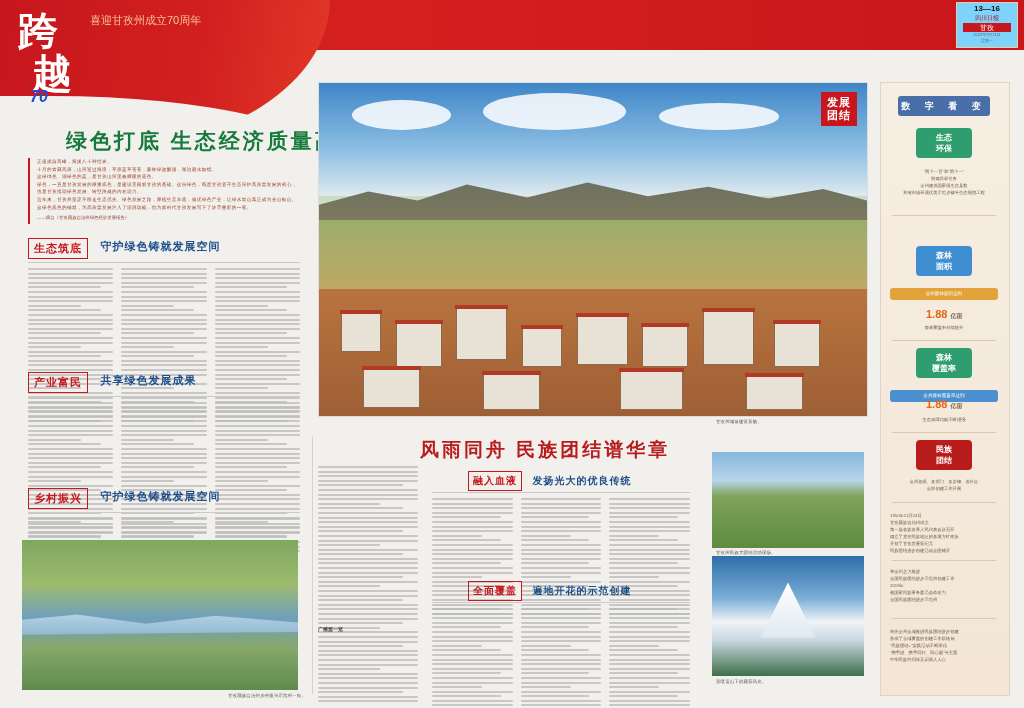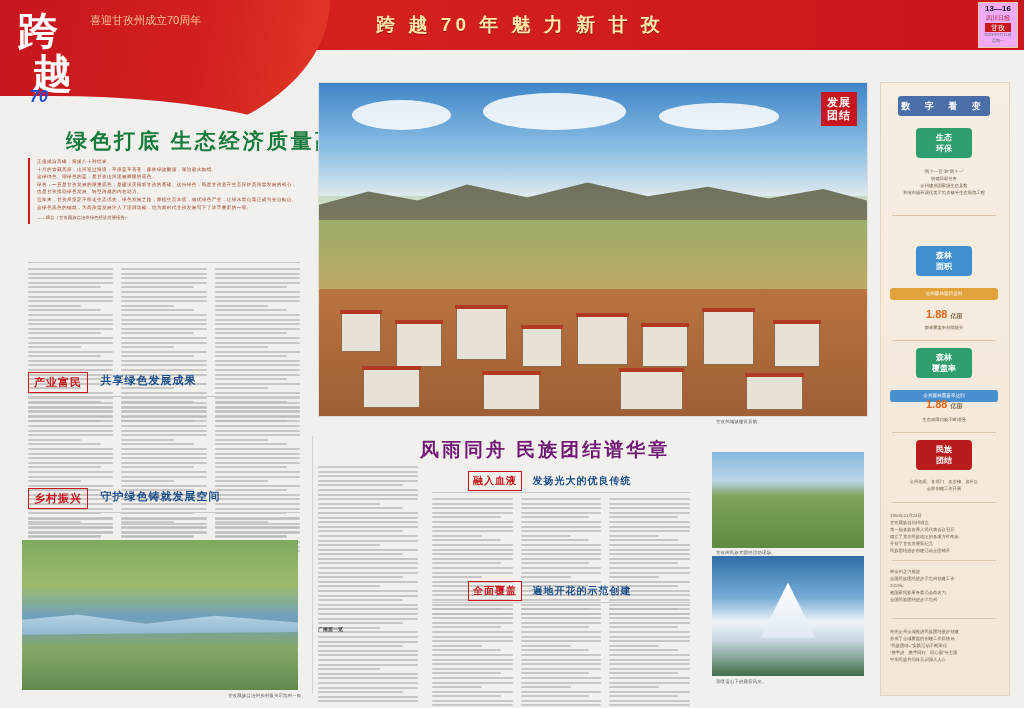--- a/index.html
+++ b/index.html
@@ -12,22 +12,22 @@
     position:absolute;left:0;top:0;width:1024px;height:50px;
     background:linear-gradient(90deg,#c7161d 0%,#d5201f 35%,#c8161c 100%);
   }
   .banner-title{
     position:absolute;left:320px;top:10px;width:400px;height:30px;
     color:#ffe9a8;font-size:19px;font-weight:bold;letter-spacing:4px;
     text-align:center;line-height:30px;
     text-shadow:0 1px 0 #8d0c10;
   }
   .banner-date{
-    position:absolute;right:6px;top:2px;width:40px;height:46px;
-    background:#f0abfc;border:1px solid #e7cfa2;text-align:center;
+    position:absolute;right:6px;top:2px;width:62px;height:46px;
+    background:#7dd3fc;border:1px solid #e7cfa2;text-align:center;
     font-size:5px;color:#444;line-height:1.35;padding-top:1px;box-sizing:border-box;
   }
   .banner-date .bd-num{font-size:8px;color:#111;font-weight:bold;display:block;line-height:9px;}
   .banner-date .bd-logo{font-size:6px;color:#b3151b;display:block;line-height:8px;margin-top:1px;}
   .banner-date .bd-red{display:block;background:#c7161d;color:#fff;font-size:7px;line-height:9px;margin:1px 6px 0;}
   .banner-date .bd-small{font-size:4px;color:#666;display:block;line-height:6px;}
   
   .swash{
     position:absolute;left:0;top:0;width:330px;height:150px;
     background:linear-gradient(100deg,#c7161d 0%,#d22020 60%,#e23a27 100%);
@@ -101,21 +101,21 @@
   .mp-town{position:absolute;left:0;top:62%;width:100%;height:38%;
     background:linear-gradient(#b8743f,#9f5f35);}
   .house{position:absolute;background:#e8e2d6;border:0.5px solid #8d6a4d;}
   .house .roof{position:absolute;left:-2px;top:-3px;width:calc(100% + 4px);height:4px;background:#b23a24;}
   .badge-red{
     position:absolute;right:10px;top:9px;background:#c7161d;color:#fff;
     font-size:11px;font-weight:bold;line-height:13px;padding:4px 6px;text-align:center;letter-spacing:1px;
   }
   
   .headline-blue{
-    position:absolute;left:420px;top:437px;font-size:19px;font-weight:bold;color:#701a75;letter-spacing:3px;
+    position:absolute;left:420px;top:437px;font-size:19px;font-weight:bold;color:#b91c1c;letter-spacing:3px;
   }
   
   .rail{
     position:absolute;left:880px;top:82px;width:128px;height:612px;
     background:linear-gradient(#f6eee2,#f3e6d6);border:1px solid #e2d4bf;
   }
   .rail-title{
     position:absolute;left:898px;top:96px;width:92px;height:20px;
     background:#4a6fa8;color:#fff;font-size:9px;font-weight:bold;text-align:center;line-height:20px;letter-spacing:6px;
     border-radius:3px;
@@ -167,21 +167,20 @@
   }
   .vline{position:absolute;width:1px;background:#d2d2d2;}
   .smalltitle{position:absolute;font-size:5px;color:#444;font-weight:bold;}
 </style>
 </head>
 <body>
 
 <div class="page">
 
   <div class="banner"></div>
-  <div class="banner-title">跨 越 70 年  魅 力 新 甘 孜</div>
 
   <div class="banner-date">
     <span class="bd-num">13—16</span>
     <span class="bd-logo">四川日报</span>
     <span class="bd-red">甘孜</span>
     <span class="bd-small">2023年9月11日</span>
     <span class="bd-small">星期一</span>
   </div>
 
   <div class="swash"></div>
@@ -198,20 +197,24 @@
   <div class="lead-box">
     <div class="lead-text" style="white-space:pre-line;">正值成渝高峰，海拔八十种世界。
 十月的青藏高原，山河迎过海浪，草原蓝草苍苍，森林绿波翻涌，湖泊碧水如镜。
 这绿绵色、湖绿色的蓝，是甘孜山河里最耀眼的底色。
 绿色，一直是甘孜发展的厚重底色，是建设美丽新甘孜的基础。这份绿色，既是甘孜坚守生态保护高质量发展的初心，也是甘孜推动绿色发展、转型跨越的内在动力。
 近年来，甘孜州坚定不移走生态优先、绿色发展之路，厚植生态本底，做优绿色产业，让绿水青山真正成为金山银山。
 这绿色底色的铺就，为高质量发展注入了澎湃动能，也为新时代甘孜发展写下了浓墨重彩的一笔。</div>
     <div class="lead-sign">——摘自《甘孜藏族自治州绿色经济发展报告》</div>
   </div>
 
+  <div class="sec" style="left:28px;top:238px;">
+    <span class="tagbox">生态筑底</span>
+    <span class="subtitle">守护绿色铸就发展空间</span>
+  </div>
   <div class="rule" style="left:28px;top:262px;width:272px;"></div>
   <div class="cols" id="body1" style="left:28px;top:268px;width:272px;">
     <div class="col">
         <div class="ln"></div>
         <div class="ln"></div>
         <div class="ln"></div>
         <div class="ln"></div>
         <div class="ln m"></div>
         <div class="ln"></div>
         <div class="ln"></div>

